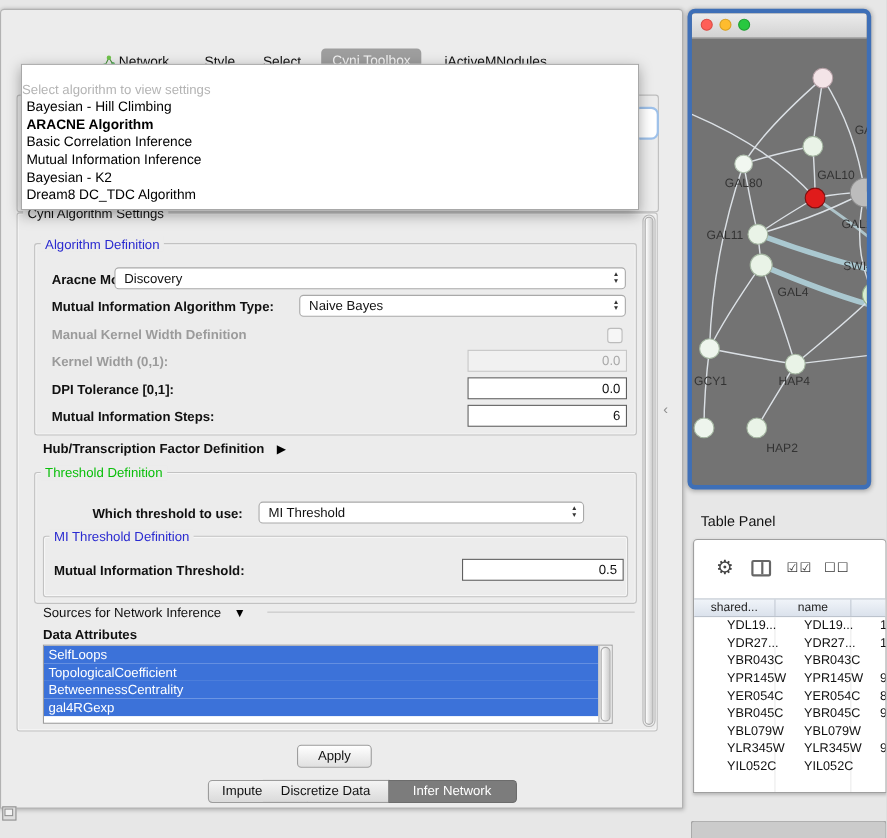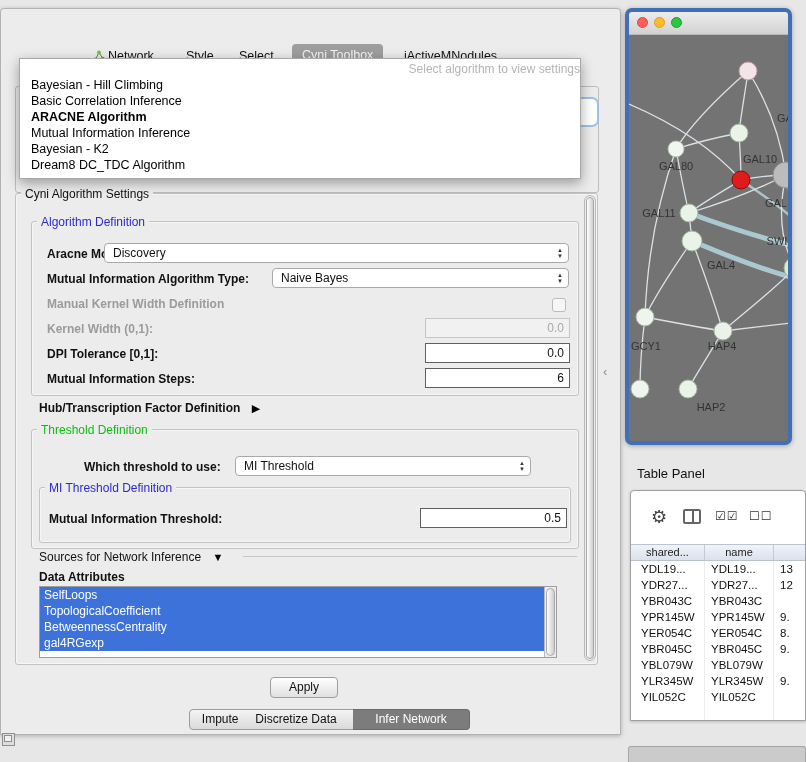--- a/index.html
+++ b/index.html
@@ -31,22 +31,22 @@
   .ttab.selected { top:35px; height:22px; line-height:22px; background:#9e9e9e; color:#f4f4f4; border-radius:4px; padding:0 10px; }
   
   .hidden-group { position:absolute; left:14px; top:77px; width:582px; height:105px; border:1px solid #bdbdbd; border-radius:3px; z-index:1; }
   .hidden-combo { position:absolute; left:574px; top:88px; width:24px; height:30px; background:#fff; border:2px solid #9ec1ea; border-radius:7px; z-index:2; box-sizing:border-box; }
   
   .algo-popup {
     position:absolute; left:18px; top:49px; width:560px; z-index:30;
     background:#fff; border:1px solid #a8a8a8; box-shadow:0 4px 12px rgba(0,0,0,.35);
     padding:2px 0 5px 0;
   }
-  .algo-ph { height:16px; line-height:16px; text-align:right; color:#b4b4b4; font-size:12px; }
-  .algo-item { height:16px; line-height:16px; padding-left:11px; font-size:12.5px; color:#000; }
+  .algo-ph { height:16px; line-height:16px; text-align:left; color:#b4b4b4; font-size:12px;margin-top:12px; }
+  .algo-item { height:16px; line-height:16px; padding-left:4px; font-size:12.5px; color:#000; }
   .algo-item.sel { font-weight:bold; }
   
   .groupbox { position:absolute; border:1px solid #c2c2c2; border-radius:3px; box-shadow:0 0 0 1px rgba(255,255,255,.55) inset; }
   .grouplabel { position:absolute; background:#ececec; padding:0 4px; font-size:12px; z-index:3; white-space:nowrap; }
   .grouplabel.blue { color:#2a2ad0; }
   .grouplabel.green { color:#0bbf0b; }
   .settings-gb { left:14px; top:184px; width:581px; height:470px; }
   .settings-gl { left:20px; top:178px; }
   .algdef-gb { left:30px; top:212px; width:546px; height:173px; }
   .algdef-gl { left:36px; top:206px; }
@@ -125,21 +125,21 @@
   .tp-unchecks { left:118px; }
   .tp-header {
     position:absolute; left:0; right:0; top:53px; height:17px;
     background:linear-gradient(#f0f4f9,#dbe2ec);
     border-top:1px solid #bcc3cd; border-bottom:1px solid #bcc3cd; box-sizing:border-box;
   }
   .tp-header .h { position:absolute; top:0; height:15px; line-height:15px; font-size:11px; text-align:center; color:#222; }
   .tp-header .h1 { left:0; width:73px; border-right:1px solid #c3cad4; }
   .tp-header .h2 { left:74px; width:68px; border-right:1px solid #c3cad4; }
   .tp-header .h3 { left:143px; right:0; }
-  .tp-rows { position:absolute; left:0; right:0; top:70px; bottom:0; }
+  .tp-rows { position:absolute; left:0; right:0; top:70px; bottom:0;padding-left:20px; }
   .gridline { position:absolute; top:0; bottom:0; width:1px; background:#ececec; }
   .g1 { left:73px; } .g2 { left:142px; }
   .tr { position:relative; height:16px; line-height:16px; font-size:11.5px; white-space:nowrap; }
   .tr span { position:absolute; top:0; }
   .tr .c1 { left:10px; } .tr .c2 { left:80px; } .tr .c3 { left:149px; }
   
   .bottom-bar { position:absolute; left:628px; top:746px; width:178px; height:16px; background:#cbcbcb; border:1px solid #a5a5a5; border-bottom:none; border-radius:3px 3px 0 0; box-sizing:border-box; }
   .mini-float { position:absolute; left:2px; top:733px; width:13px; height:13px; border:1px solid #8f8f8f; background:#dedede; box-sizing:border-box; }
   .mini-float .inner { position:absolute; left:1px; top:1px; width:6px; height:5px; border:1px solid #8f8f8f; background:#f2f2f2; }
 </style>
@@ -162,22 +162,22 @@
     <div class="ttab" style="left:238px;"><span>Select</span></div>
     <div class="ttab selected" style="left:291px;"><span>Cyni Toolbox</span></div>
     <div class="ttab" style="left:403px;"><span>jActiveMNodules</span></div>
 
     <div class="hidden-group"></div>
     <div class="hidden-combo"></div>
 
     <div class="algo-popup">
       <div class="algo-ph">Select algorithm to view settings</div>
       <div class="algo-item">Bayesian - Hill Climbing</div>
+      <div class="algo-item sel">ARACNE Algorithm</div>
       <div class="algo-item">Basic Correlation Inference</div>
-      <div class="algo-item sel">ARACNE Algorithm</div>
       <div class="algo-item">Mutual Information Inference</div>
       <div class="algo-item">Bayesian - K2</div>
       <div class="algo-item">Dream8 DC_TDC Algorithm</div>
     </div>
 
     <div class="groupbox settings-gb"></div>
     <span class="grouplabel settings-gl">Cyni Algorithm Settings</span>
     <div class="vscroll settings-sb">
         <div class="vthumb"></div>
       </div>

